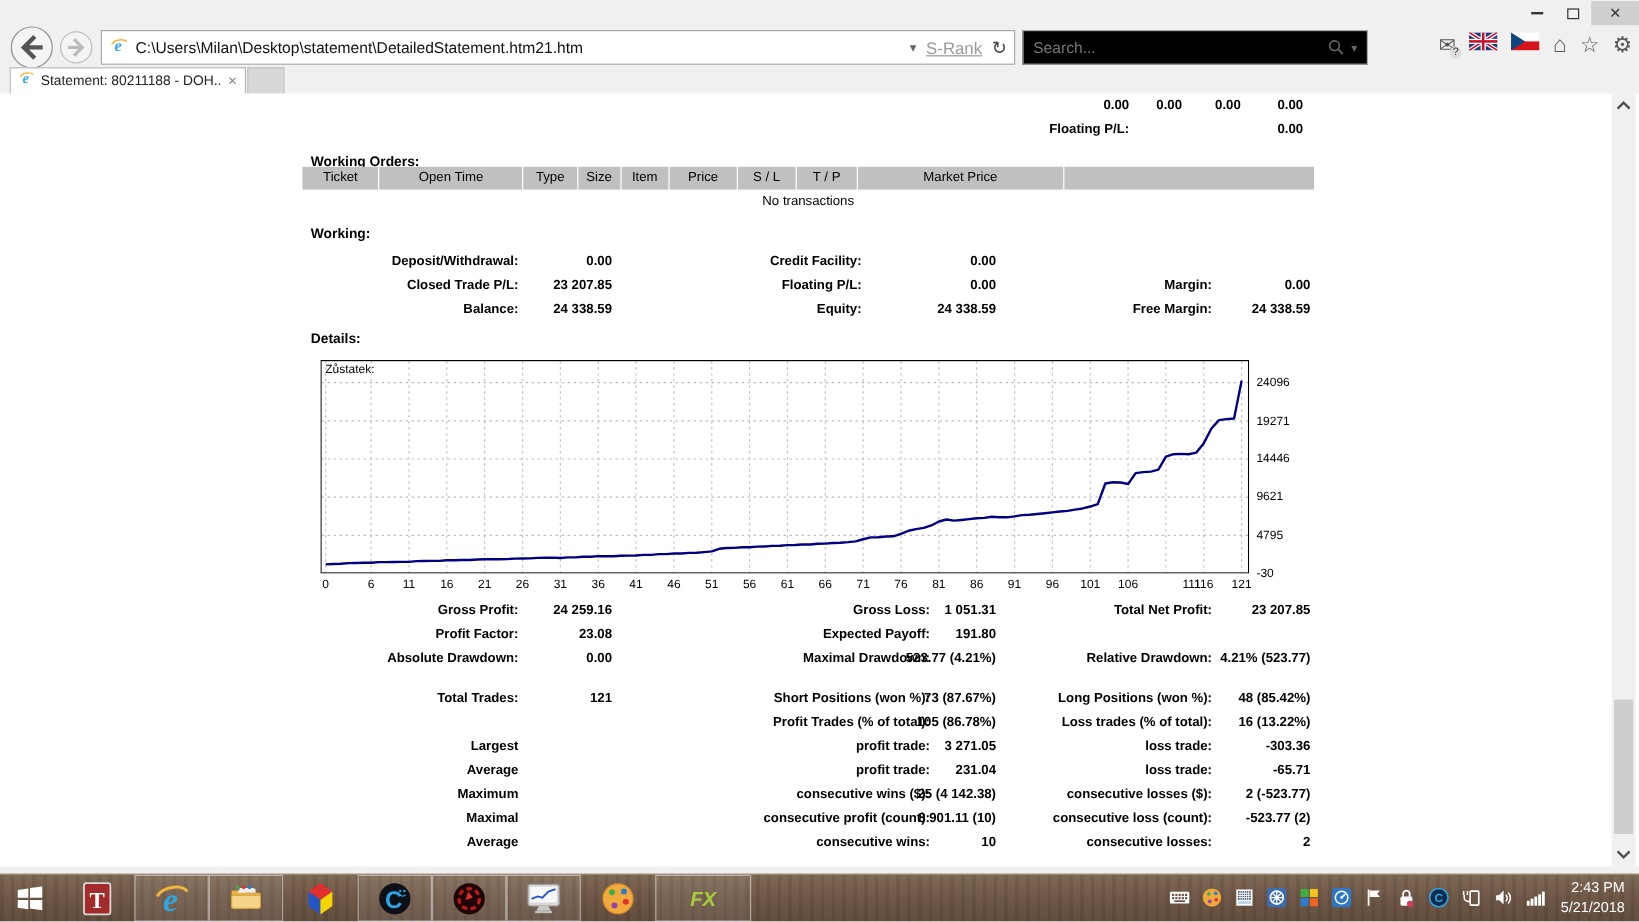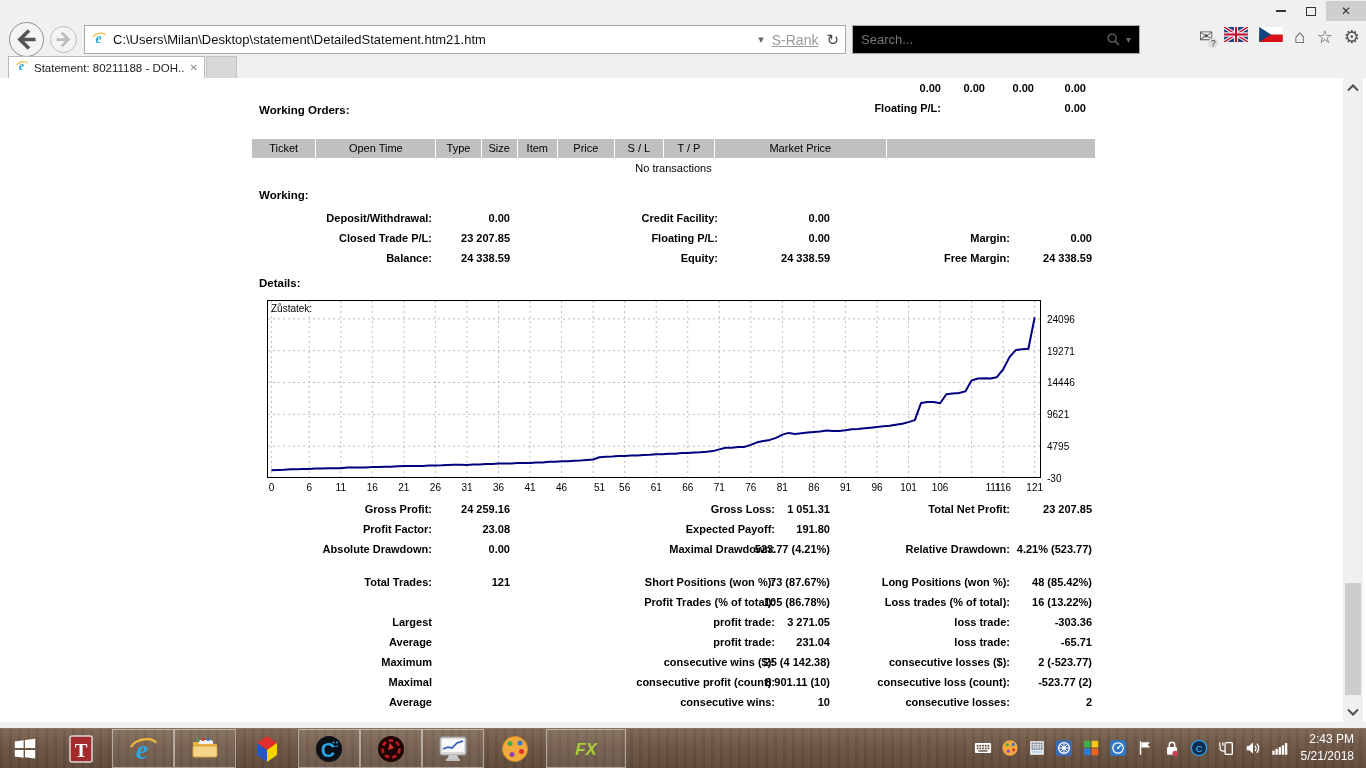--- a/index.html
+++ b/index.html
@@ -171,21 +171,21 @@
   <div class="page">
     <div id="cutoff-row">
         <span class="ra" style="top: 4px; right: 425px;">0.00</span>
         <span class="ra" style="top: 4px; right: 381px;">0.00</span>
         <span class="ra" style="top: 4px; right: 332px;">0.00</span>
         <span class="ra" style="top: 4px; right: 280px;">0.00</span>
       </div>
     <span class="ra" style="top:24px;right:425px;">Floating P/L:</span>
     <span class="ra" style="top:24px;right:280px;">0.00</span>
 
-    <div class="ptitle" style="top:26px;">Working Orders:</div>
+    <div class="ptitle" style="top:51px;">Working Orders:</div>
     <div class="wo-table" id="wo-table">
         <div class="wo-cell" style="width: 64px;">Ticket</div>
         <div class="wo-cell" style="width: 120px;">Open Time</div>
         <div class="wo-cell" style="width: 45px;">Type</div>
         <div class="wo-cell" style="width: 35px;">Size</div>
         <div class="wo-cell" style="width: 40px;">Item</div>
         <div class="wo-cell" style="width: 56px;">Price</div>
         <div class="wo-cell" style="width: 49px;">S / L</div>
         <div class="wo-cell" style="width: 50px;">T / P</div>
         <div class="wo-cell" style="width: 173px;">Market Price</div>
@@ -259,21 +259,21 @@
         <div class="tick" style="left: 259.416px; top: 404px; width: 24px; text-align: center;">0</div>
         <div class="tick" style="left: 297.264px; top: 404px; width: 24px; text-align: center;">6</div>
         <div class="tick" style="left: 328.804px; top: 404px; width: 24px; text-align: center;">11</div>
         <div class="tick" style="left: 360.345px; top: 404px; width: 24px; text-align: center;">16</div>
         <div class="tick" style="left: 391.885px; top: 404px; width: 24px; text-align: center;">21</div>
         <div class="tick" style="left: 423.425px; top: 404px; width: 24px; text-align: center;">26</div>
         <div class="tick" style="left: 454.966px; top: 404px; width: 24px; text-align: center;">31</div>
         <div class="tick" style="left: 486.506px; top: 404px; width: 24px; text-align: center;">36</div>
         <div class="tick" style="left: 518.046px; top: 404px; width: 24px; text-align: center;">41</div>
         <div class="tick" style="left: 549.587px; top: 404px; width: 24px; text-align: center;">46</div>
-        <div class="tick" style="left: 581.127px; top: 404px; width: 24px; text-align: right;">51</div>
+        <div class="tick" style="left: 581.127px; top: 404px; width: 24px; text-align: center;">51</div>
         <div class="tick" style="left: 612.667px; top: 404px; width: 24px; text-align: center;">56</div>
         <div class="tick" style="left: 644.208px; top: 404px; width: 24px; text-align: center;">61</div>
         <div class="tick" style="left: 675.748px; top: 404px; width: 24px; text-align: center;">66</div>
         <div class="tick" style="left: 707.289px; top: 404px; width: 24px; text-align: center;">71</div>
         <div class="tick" style="left: 738.829px; top: 404px; width: 24px; text-align: center;">76</div>
         <div class="tick" style="left: 770.369px; top: 404px; width: 24px; text-align: center;">81</div>
         <div class="tick" style="left: 801.91px; top: 404px; width: 24px; text-align: center;">86</div>
         <div class="tick" style="left: 833.45px; top: 404px; width: 24px; text-align: center;">91</div>
         <div class="tick" style="left: 864.99px; top: 404px; width: 24px; text-align: center;">96</div>
         <div class="tick" style="left: 896.531px; top: 404px; width: 24px; text-align: center;">101</div>

